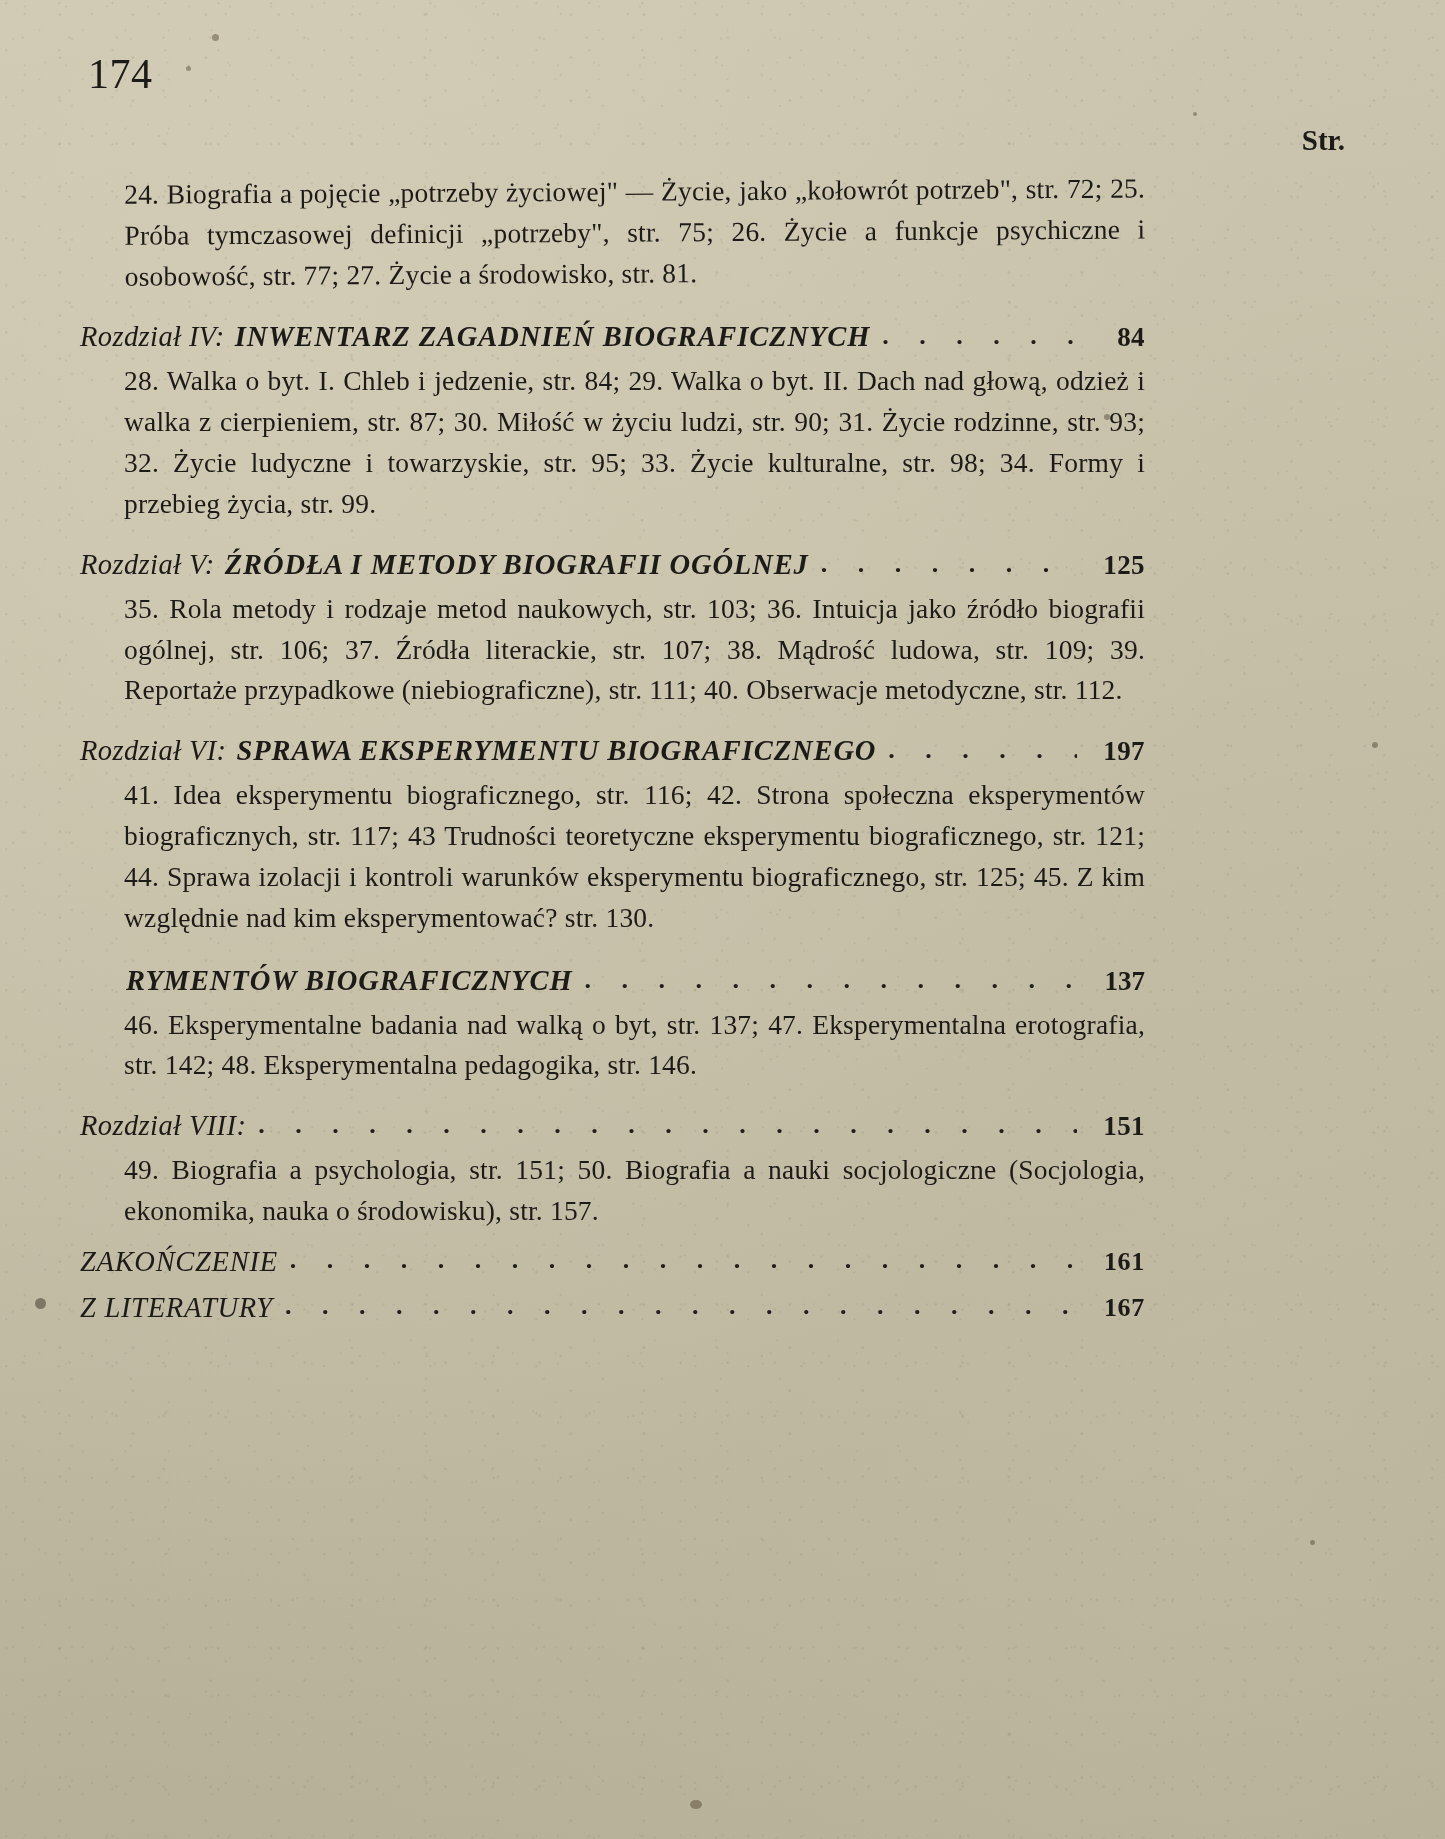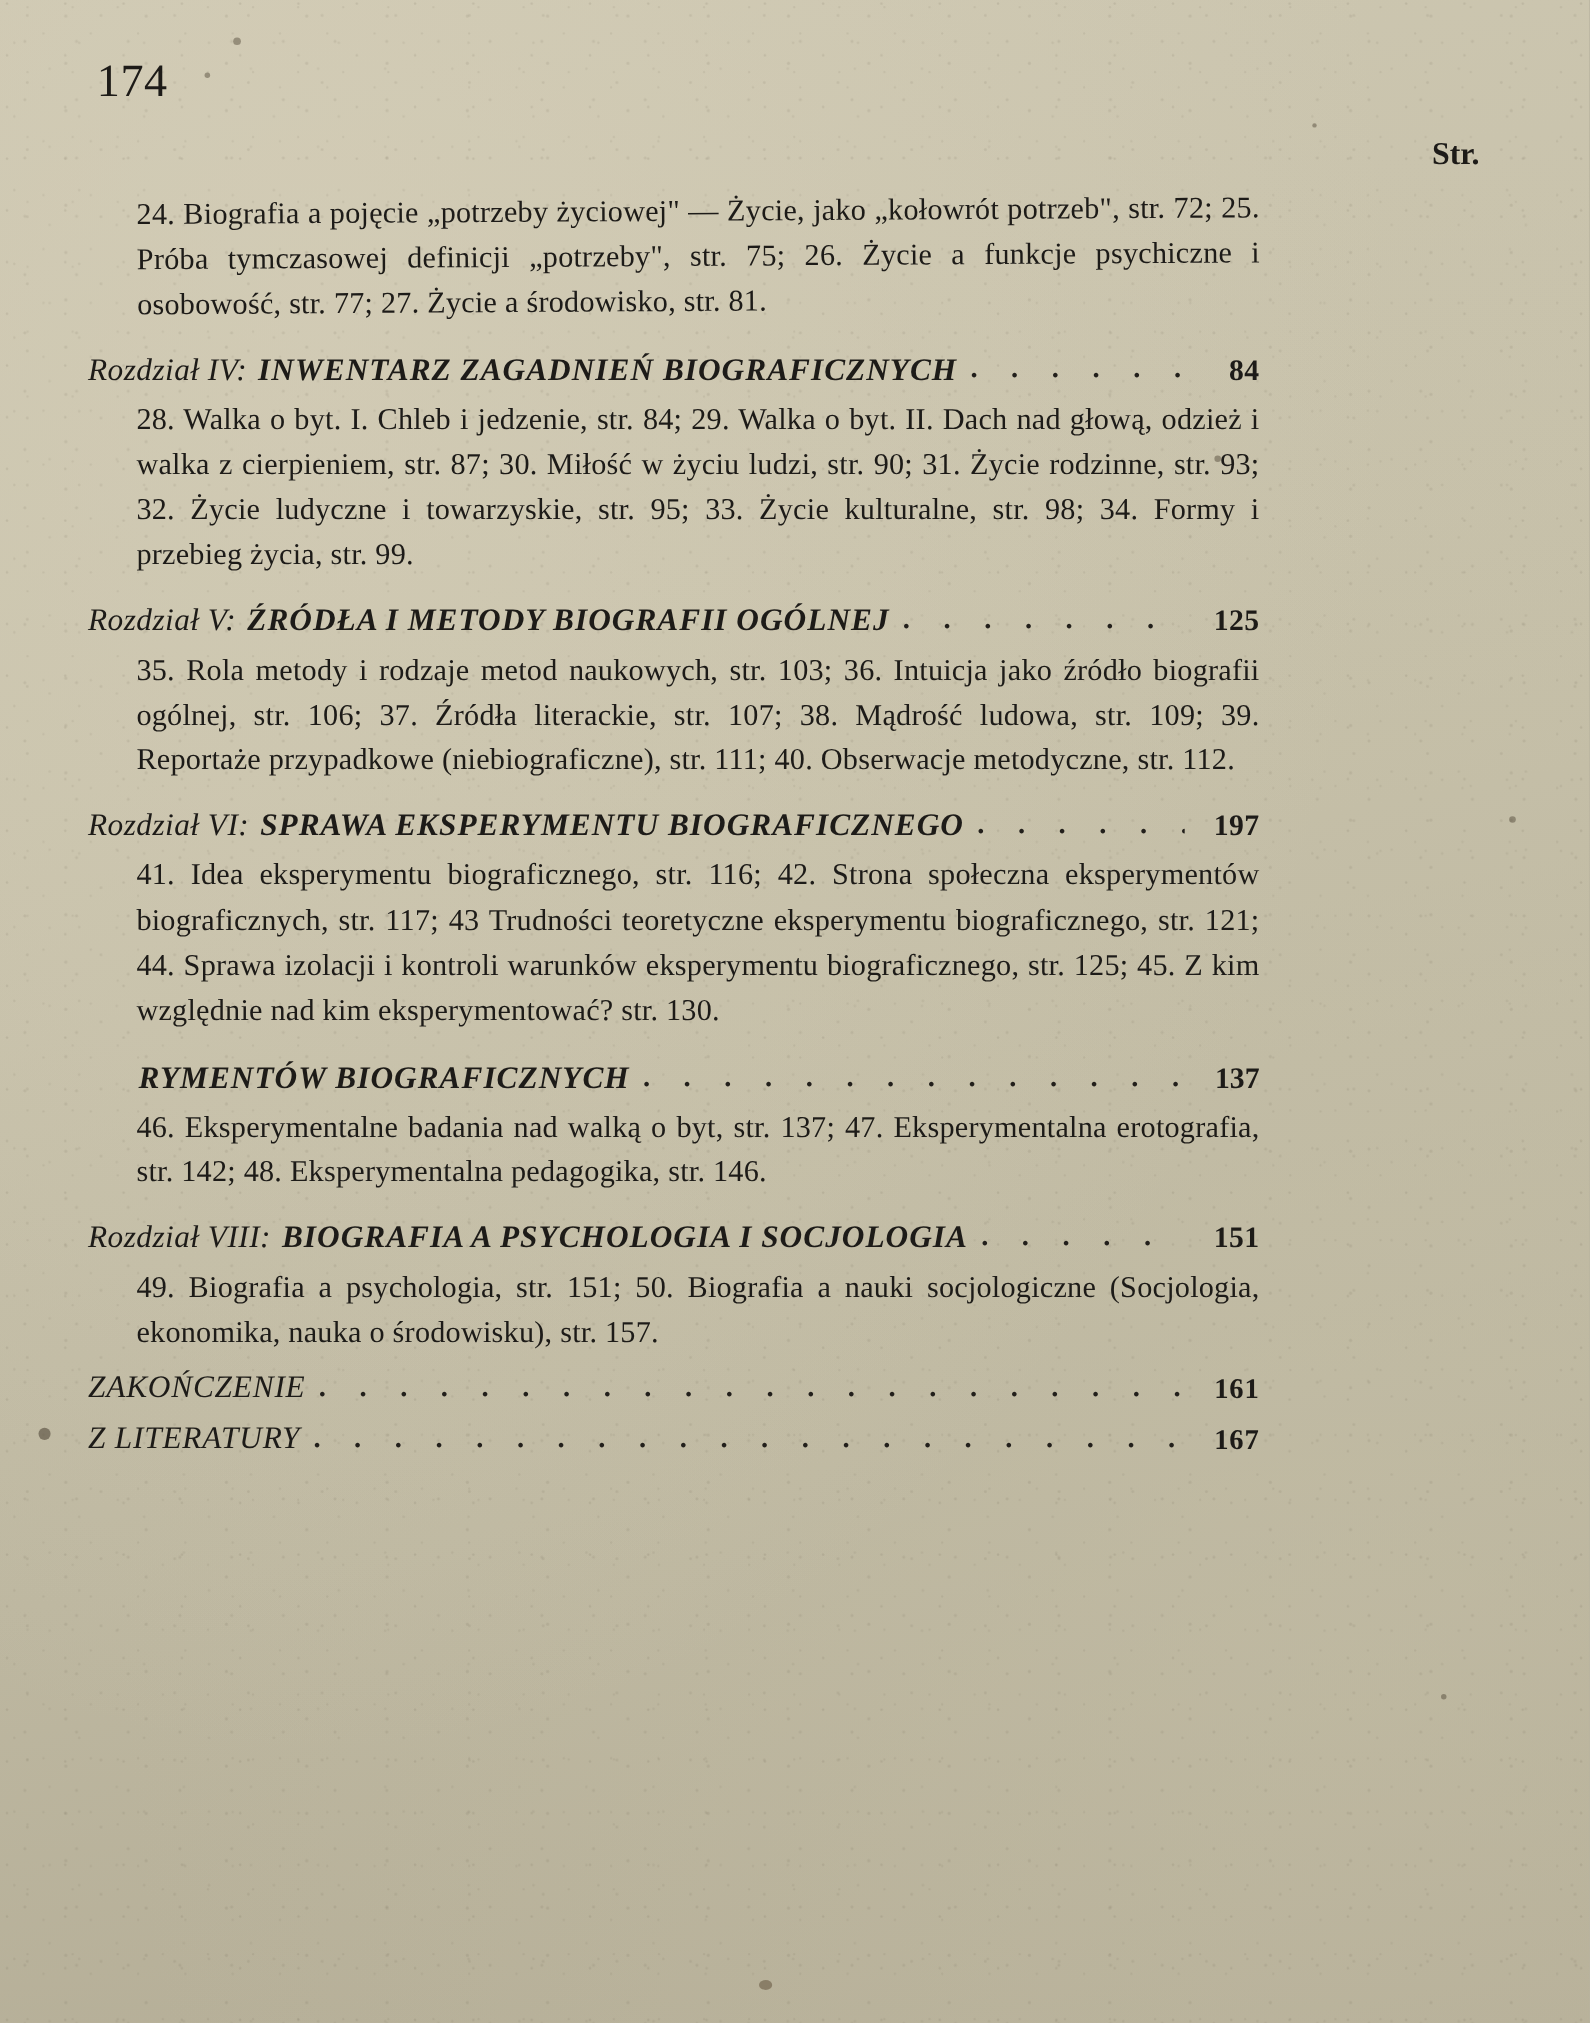--- a/index.html
+++ b/index.html
@@ -122,21 +122,21 @@
     white-space: nowrap;
   }
   .chap-row1 {
     font-style: italic;
     font-size: 28.5px;
     letter-spacing: 0.4px;
     white-space: nowrap;
   }
   .tail {
     display: flex;
-    align-items: flex-end;
+    align-items: center;
     font-size: 28.5px;
     letter-spacing: 0.7px;
     margin: 14px 0 6px 0;
     white-space: nowrap;
   }
   .tail .tail-label {
     font-style: italic;
     font-weight: normal;
   }
   .tail .pagenum { font-size: 26px; }
@@ -203,21 +203,20 @@
           <span class="dots">. . . . . . . . . . . . . . . . . . . . . . . . . . . . . . . . . . . . . . . . . . . . .</span>
           <span class="pagenum">137</span>
         </div>
       </div>
       <p class="sub">46. Eksperymentalne badania nad walką o byt, str. 137; 47. Eksperymentalna erotografia, str. 142; 48. Eksperymentalna pedagogika, str. 146.</p>
     </div>
 
     <div class="block">
       <div class="chapline">
         <span class="chap-name">Rozdział VIII:</span>
-        <span class="chap-title" style="margin-left:10px;">BIOGRAFIA A PSYCHOLOGIA I SOCJOLOGIA</span>
         <span class="dots">. . . . . . . . . . . . . . . . . . . . . . . . . . . . . . . . . . . . . . . . . . . . .</span>
         <span class="pagenum">151</span>
       </div>
       <p class="sub">49. Biografia a psychologia, str. 151; 50. Biografia a nauki socjologiczne (Socjologia, ekonomika, nauka o środowisku), str. 157.</p>
     </div>
 
     <div class="tail">
       <span class="tail-label">ZAKOŃCZENIE</span>
       <span class="dots">. . . . . . . . . . . . . . . . . . . . . . . . . . . . . . . . . . . . . . . . . . . . .</span>
       <span class="pagenum">161</span>

